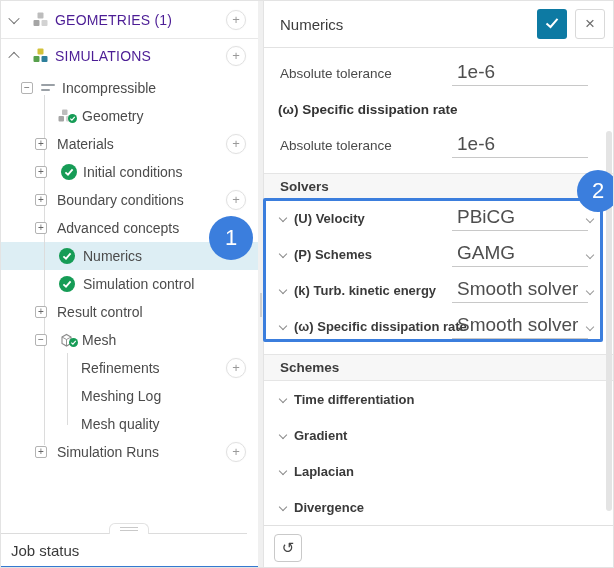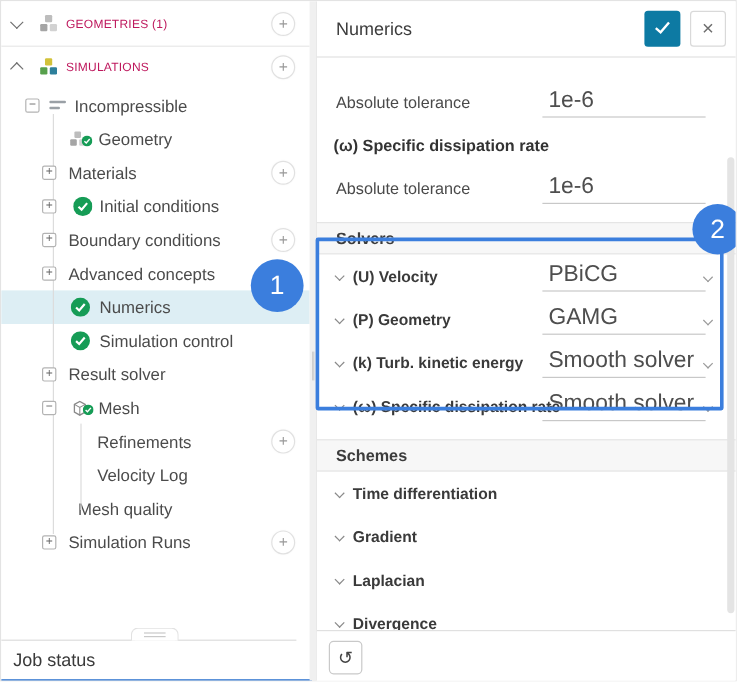--- a/index.html
+++ b/index.html
@@ -19,21 +19,21 @@
   .left { position:absolute; left:0; top:0; width:257px; height:532px; background:#fff; }
   .divider { position:absolute; left:257px; top:0; width:5px; height:568px; background:#f0f0f0; }
   .grip { position:absolute; left:258.5px; top:292px; width:2px; height:24px;
           border-left:1px solid #cfcfcf; border-right:1px solid #cfcfcf; }
   .tree { padding-top:5px; position:relative; }
   .trow { height:28px; display:flex; align-items:center; position:relative; }
   .trow.selected { background:var(--selected-row-bg); }
   .tsep { height:1px; background:#e8e8e8; margin:4px 0 3px 0; }
   .mt4 { margin-top:4px; }
   .tlabel { font-size:14px; color:#4b4b4b; white-space:nowrap; }
-  .tlabel.caps { font-size:10px; color:#be185d; letter-spacing:.2px; }
+  .tlabel.caps { font-size:14px; color:#4c1d95; letter-spacing:.2px; }
 
   .chev { width:8px; height:8px; border-right:1.6px solid #6f6f6f; border-bottom:1.6px solid #6f6f6f; flex:none; }
   .chev.down { transform:rotate(45deg) translate(-1px,-1px); }
   .chev.up   { transform:rotate(-135deg) translate(-1px,-1px); }
   .rootchev { margin-left:9px; margin-right:14px; }
 
   .exp { width:12px; height:12px; border:1px solid #b3b3b3; border-radius:2px; background:#fff;
          font-size:10px; line-height:10px; color:#666; display:flex; align-items:center; justify-content:center;
          flex:none; position:relative; z-index:2; }
   .ticon { flex:none; display:flex; align-items:center; justify-content:center; position:relative; z-index:2; }
@@ -58,21 +58,21 @@
   .right { position:absolute; left:262px; top:0; width:352px; height:568px; background:#fff;
            border-left:1px solid #e3e3e3; }
   .phead { height:47px; border-bottom:1px solid #e2e2e2; display:flex; align-items:center;
            padding:0 10px 0 16px; }
   .ptitle { flex:1; font-size:15px; color:#3c3c3c; }
   .btn-apply { width:30px; height:30px; border-radius:3px; background:var(--accent-teal); border:none;
                display:flex; align-items:center; justify-content:center; margin-right:8px; }
   .btn-close { width:30px; height:30px; border-radius:3px; background:#fff; border:1px solid #d9d9d9;
                color:#6e6e6e; font-size:17px; display:flex; align-items:center; justify-content:center; }
 
-  .pcontent { position:absolute; top:48px; left:0; right:0; bottom:44px; overflow:hidden; padding-top:18px; }
+  .pcontent { position:absolute; top:48px; left:0; right:0; bottom:44px; overflow:hidden; padding-top:6px; }
   .frow { height:36px; position:relative; }
   .flabel { position:absolute; left:16px; top:0; bottom:0; display:flex; align-items:center;
             font-size:13.5px; color:#4a4a4a; white-space:nowrap; }
   .val { position:absolute; left:188px; width:136px; top:4px; bottom:5px; display:flex; align-items:center;
          padding-left:5px; border-bottom:1px solid #c8c8c8; font-size:19px; color:#4e4e4e; }
   .grow { height:36px; display:flex; align-items:center; padding-left:14px; font-weight:700;
           color:#333; font-size:13.5px; }
   .shead { height:27px; margin-top:10px; background:#f7f7f7; border-top:1px solid #e5e5e5;
            border-bottom:1px solid #e5e5e5; display:flex; align-items:center; padding-left:16px;
            font-weight:700; font-size:13.5px; color:#3c3c3c; }
@@ -208,21 +208,21 @@
           <svg width="16" height="16" viewBox="0 0 16 16">
               <circle cx="8" cy="8" r="8" fill="var(--check-green)"></circle>
               <path d="M4.4 8.3 L7 10.7 L11.6 5.3" stroke="#fff" stroke-width="1.8" fill="none"></path>
             </svg>
         </span>
         <span class="tlabel" style="margin-left:8px">Simulation control</span>
       </div>
 
       <div class="trow" style="padding-left:34px">
         <span class="exp">+</span>
-        <span class="tlabel" style="margin-left:10px">Result solver</span>
+        <span class="tlabel" style="margin-left:10px">Result control</span>
       </div>
 
       <div class="trow" style="padding-left:34px">
         <span class="exp">−</span>
         <span class="ticon" style="margin-left:12px">
           <svg width="15" height="15" viewBox="0 0 15 15">
               <path d="M3 4 L7.5 1.5 L12 4 L12 10.5 L7.5 13 L3 10.5 Z" fill="none" stroke="#8a8a8a" stroke-width="1.1"></path>
               <path d="M3 4 L7.5 6.5 L12 4 M7.5 6.5 L7.5 13" fill="none" stroke="#8a8a8a" stroke-width="0.9"></path>
             </svg>
           <span class="badge">
@@ -234,24 +234,24 @@
         </span>
         <span class="tlabel" style="margin-left:8px">Mesh</span>
       </div>
 
       <div class="trow" style="padding-left:80px">
         <span class="tlabel">Refinements</span>
         <span class="plusbtn">+</span>
       </div>
 
       <div class="trow" style="padding-left:80px">
-        <span class="tlabel">Velocity Log</span>
-      </div>
-
-      <div class="trow" style="padding-left:64px">
+        <span class="tlabel">Meshing Log</span>
+      </div>
+
+      <div class="trow" style="padding-left:80px">
         <span class="tlabel">Mesh quality</span>
       </div>
 
       <div class="trow" style="padding-left:34px">
         <span class="exp">+</span>
         <span class="tlabel" style="margin-left:10px">Simulation Runs</span>
         <span class="plusbtn">+</span>
       </div>
 
     </div>
@@ -302,21 +302,21 @@
       <div class="shead">Solvers</div>
 
       <div class="srow">
         <span class="rowchev"></span>
         <span class="slabel">(U) Velocity</span>
         <span class="val">PBiCG</span>
         <span class="dchev"></span>
       </div>
       <div class="srow">
         <span class="rowchev"></span>
-        <span class="slabel">(P) Geometry</span>
+        <span class="slabel">(P) Schemes</span>
         <span class="val">GAMG</span>
         <span class="dchev"></span>
       </div>
       <div class="srow">
         <span class="rowchev"></span>
         <span class="slabel">(k) Turb. kinetic energy</span>
         <span class="val">Smooth solver</span>
         <span class="dchev"></span>
       </div>
       <div class="srow">

